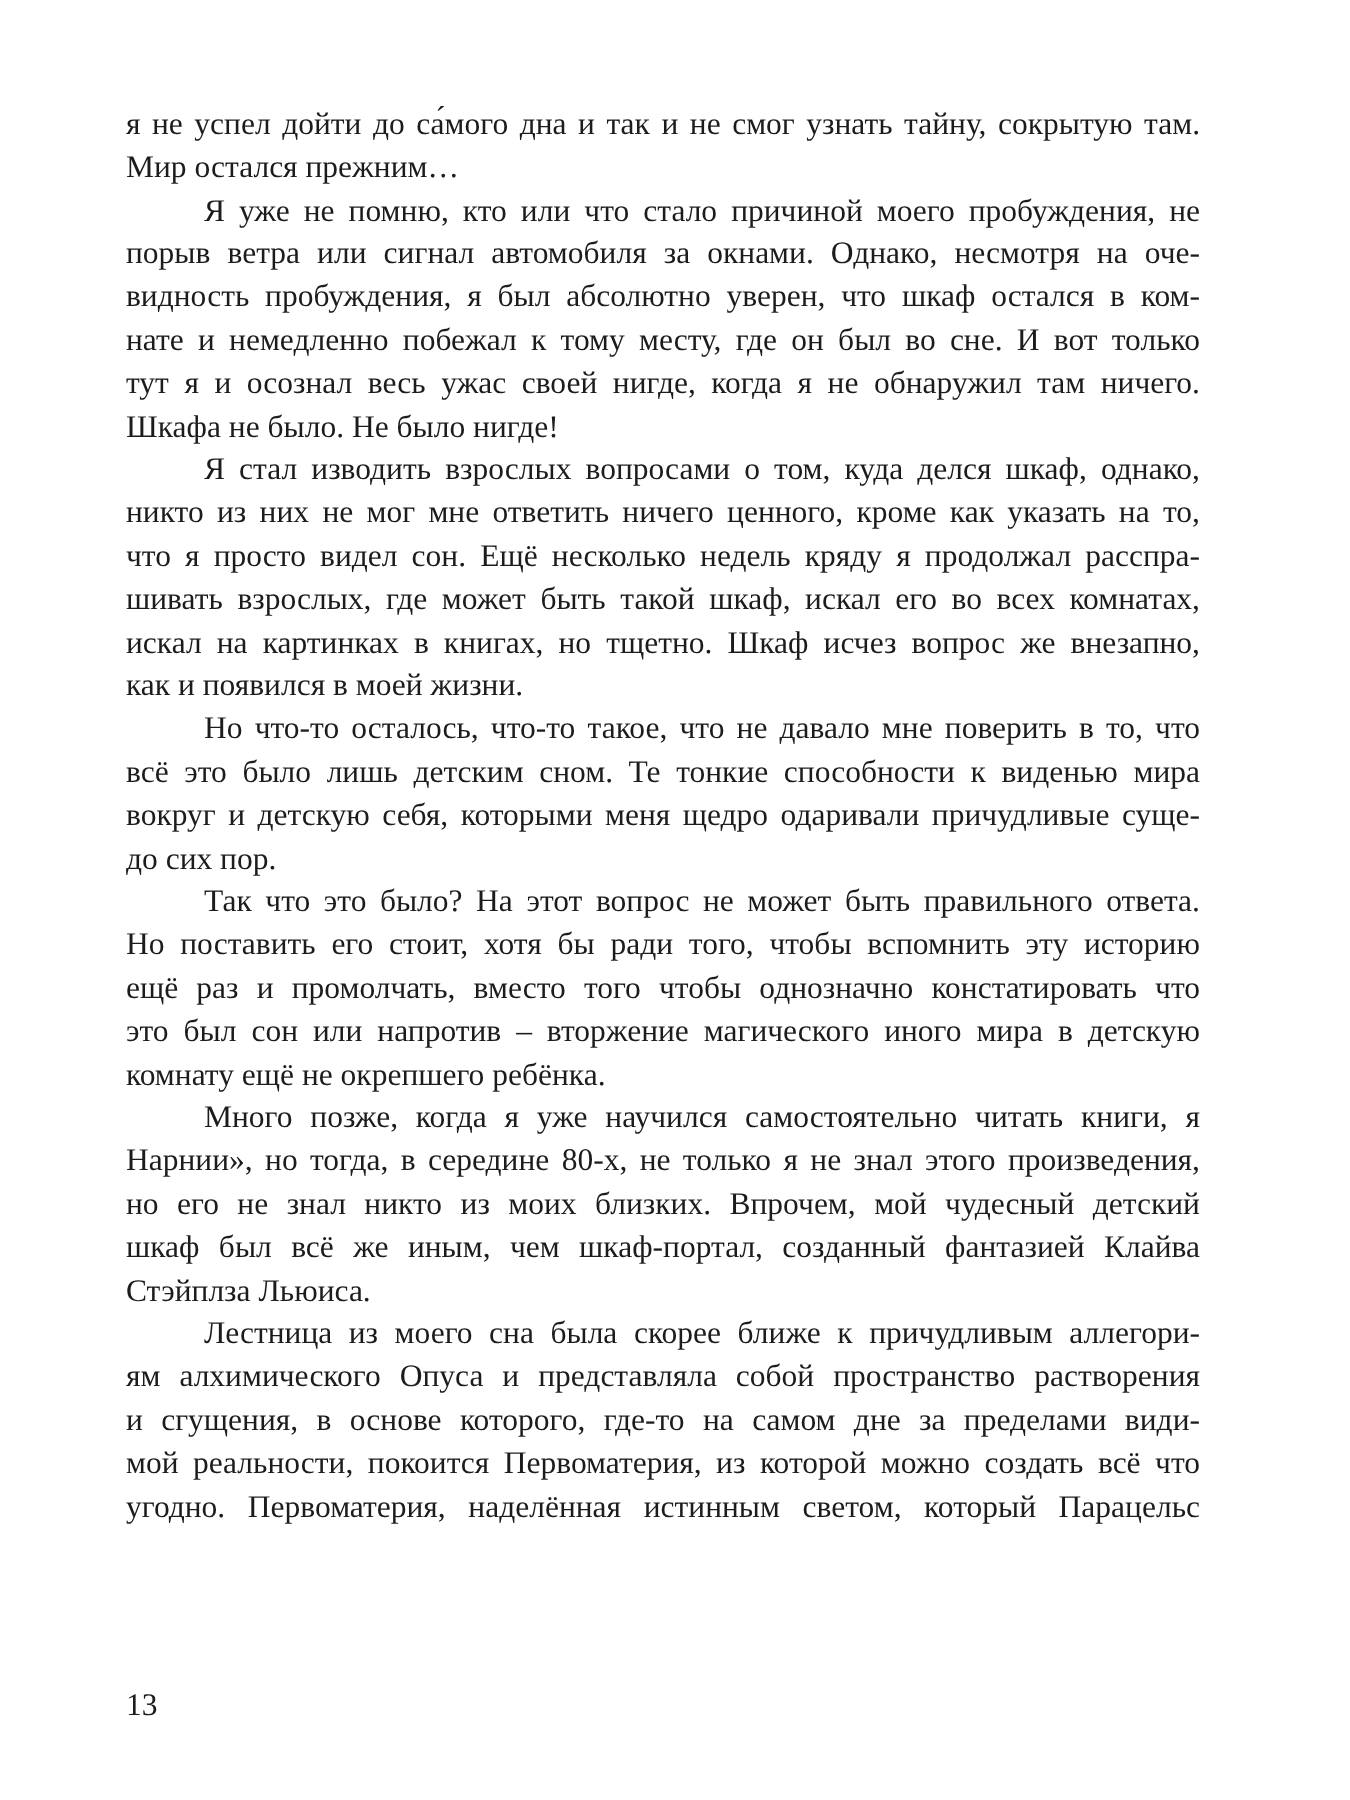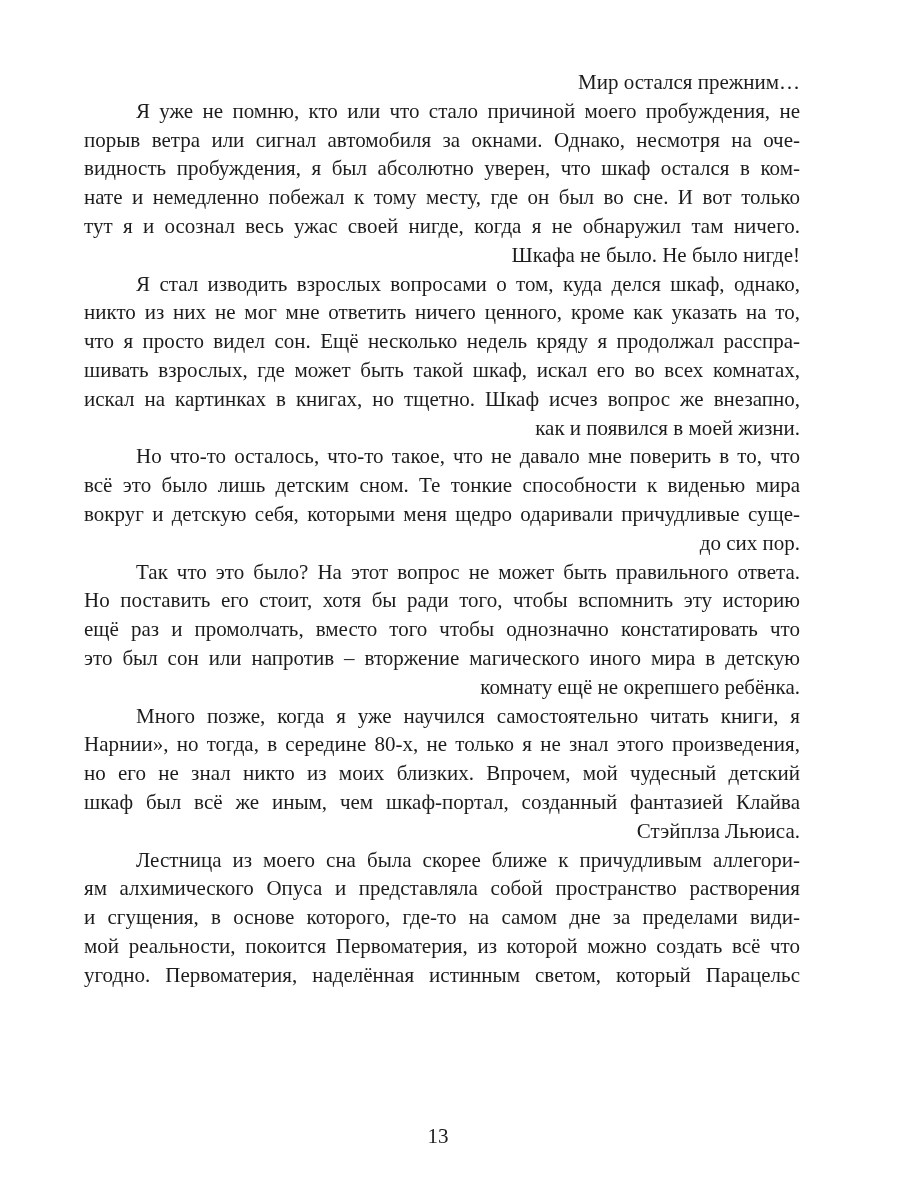--- a/index.html
+++ b/index.html
@@ -29,48 +29,49 @@
     line-height: 28.8px;
   }
   .paragraph {
     margin: 0;
     padding: 0;
   }
   .line {
     height: 28.8px;
     overflow: hidden;
     white-space: normal;
-    text-align: right;
+    text-align: left;
   }
   .line.j {
     text-align: justify;
     text-align-last: justify;
   }
   .line.indent {
     text-indent: 52px;
   }
   .page-number {
     position: absolute;
     left: 84px;
     top: 1122px;
     width: 716px;
-    text-align: center;
+    text-align: left;
     padding-right: 8px;
     box-sizing: border-box;
     font-size: 21px;
     line-height: 28px;
     color: #1c1c1c;
   }
 </style>
 </head>
 <body>
 
 <div class="page">
   <div class="text-column" id="text-column">
       <div class="paragraph">
+        <div class="line j">я не успел дойти до са́мого дна и так и не смог узнать тайну, сокрытую там.</div>
         <div class="line">Мир остался прежним…</div>
       </div>
       <div class="paragraph">
         <div class="line j indent">Я уже не помню, кто или что стало причиной моего пробуждения, не</div>
         <div class="line j">порыв ветра или сигнал автомобиля за окнами. Однако, несмотря на оче-</div>
         <div class="line j">видность пробуждения, я был абсолютно уверен, что шкаф остался в ком-</div>
         <div class="line j">нате и немедленно побежал к тому месту, где он был во сне. И вот только</div>
         <div class="line j">тут я и осознал весь ужас своей нигде, когда я не обнаружил там ничего.</div>
         <div class="line">Шкафа не было. Не было нигде!</div>
       </div>

